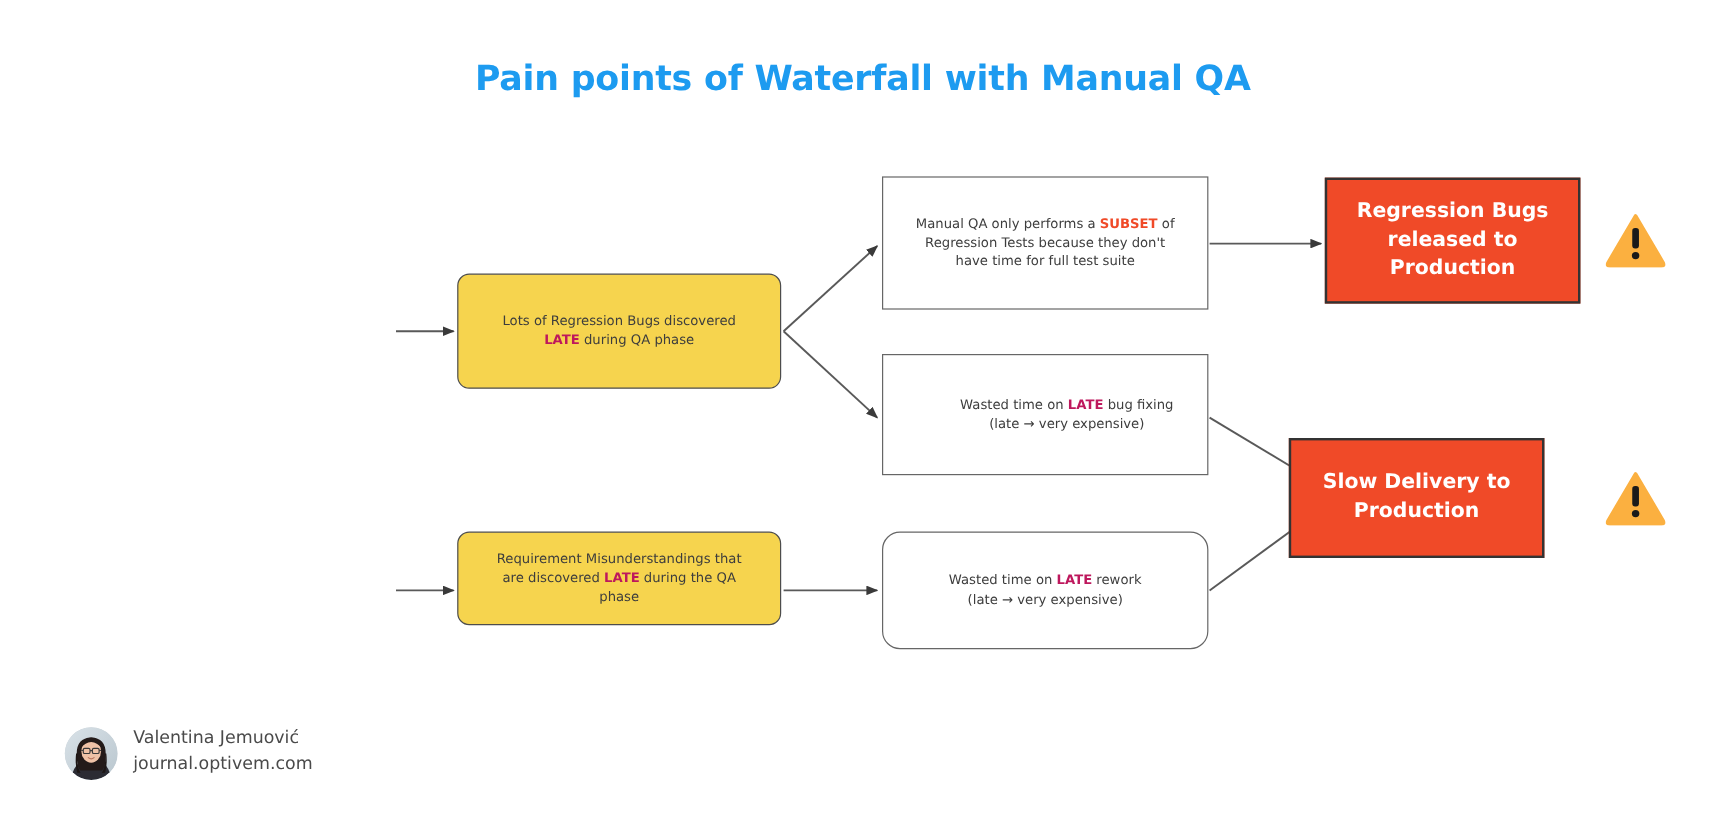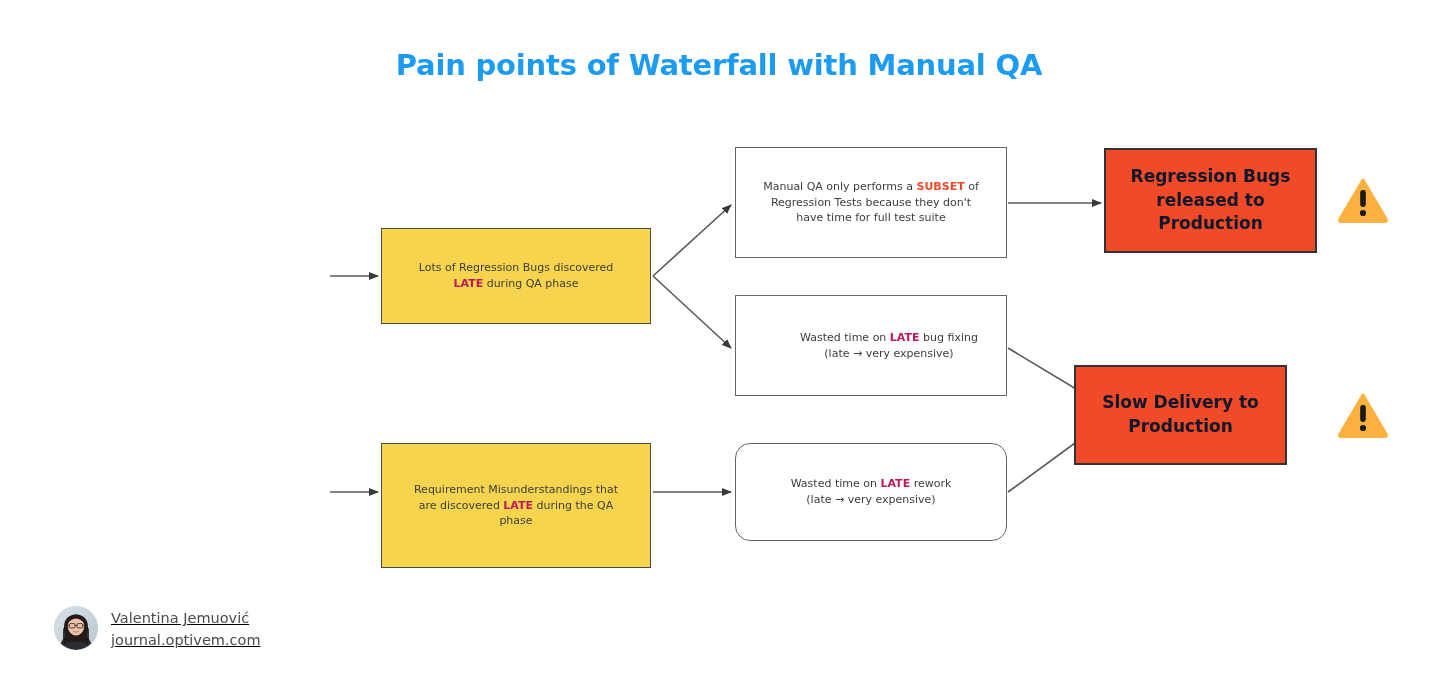--- a/index.html
+++ b/index.html
@@ -44,44 +44,44 @@
     padding: 6px 10px;
     line-height: 1.45;
     color: #3d3d3d;
     font-size: 11px;
     font-family: "DejaVu Sans", sans-serif;
   }
 
   .node .txt { display: block; width: 100%; }
 
   .node-pink   { background: #FBC5C5; }
-  .node-yellow { background: #F6D44E; }
+  .node-yellow { background: #F6D44E; border-radius: 10px; }
   .node-white  { background: #ffffff; border-color: #666666; }
   .node-red {
     background: #F04A28;
     border-color: #333333;
     border-width: 2px;
-    color: #0f172a;
+    color: #ffffff;
     font-weight: bold;
     font-size: 17px;
     line-height: 1.4;
   }
 
   .hl-late   { color: #be185d; font-weight: bold; }
   .hl-subset { color: #F04A28; font-weight: bold; }
 
   
   #node-no-automated-tests   { left: 50px;   top: 228px; width: 279px; height: 96px; }
   #node-regression-bugs-late { left: 381px;  top: 228px; width: 270px; height: 96px; }
   #node-manual-qa-subset     { left: 735px;  top: 147px; width: 272px; height: 111px; }
   #node-wasted-bug-fixing    { left: 735px;  top: 295px; width: 272px; height: 101px; padding-left: 46px; }
   #node-regression-released  { left: 1104px; top: 148px; width: 213px; height: 105px; }
 
   #node-requirements-unclear { left: 50px;   top: 443px; width: 279px; height: 98px; }
-  #node-requirement-misund   { left: 381px;  top: 443px; width: 270px; height: 125px; }
+  #node-requirement-misund   { left: 381px;  top: 443px; width: 270px; height: 78px; }
   #node-wasted-rework        { left: 735px;  top: 443px; width: 272px; height: 98px; border-radius: 15px; }
   #node-slow-delivery        { left: 1074px; top: 365px; width: 213px; height: 100px; }
 
   
   #arrow-layer {
     position: absolute;
     left: 0; top: 0;
     width: 1438px;
     height: 695px;
     pointer-events: none;
@@ -95,23 +95,22 @@
   }
   #warn-icon-regression { left: 1338px; top: 177px; }
   #warn-icon-slow       { left: 1338px; top: 392px; }
 
   
   #footer {
     position: absolute;
     left: 54px;
     top: 606px;
     display: flex;
-    align-items: flex-end;
+    align-items: flex-start;
     gap: 13px;
-    text-decoration: underline;
   }
   #avatar {
     width: 44px;
     height: 44px;
     border-radius: 50%;
     overflow: hidden;
     flex: none;
     background: #c9d2d8;
   }
   .footer-text {

